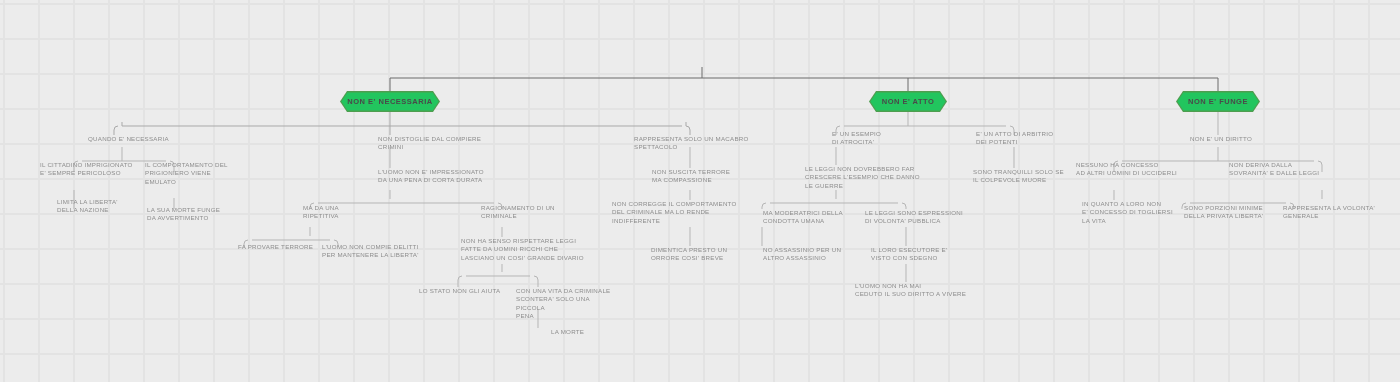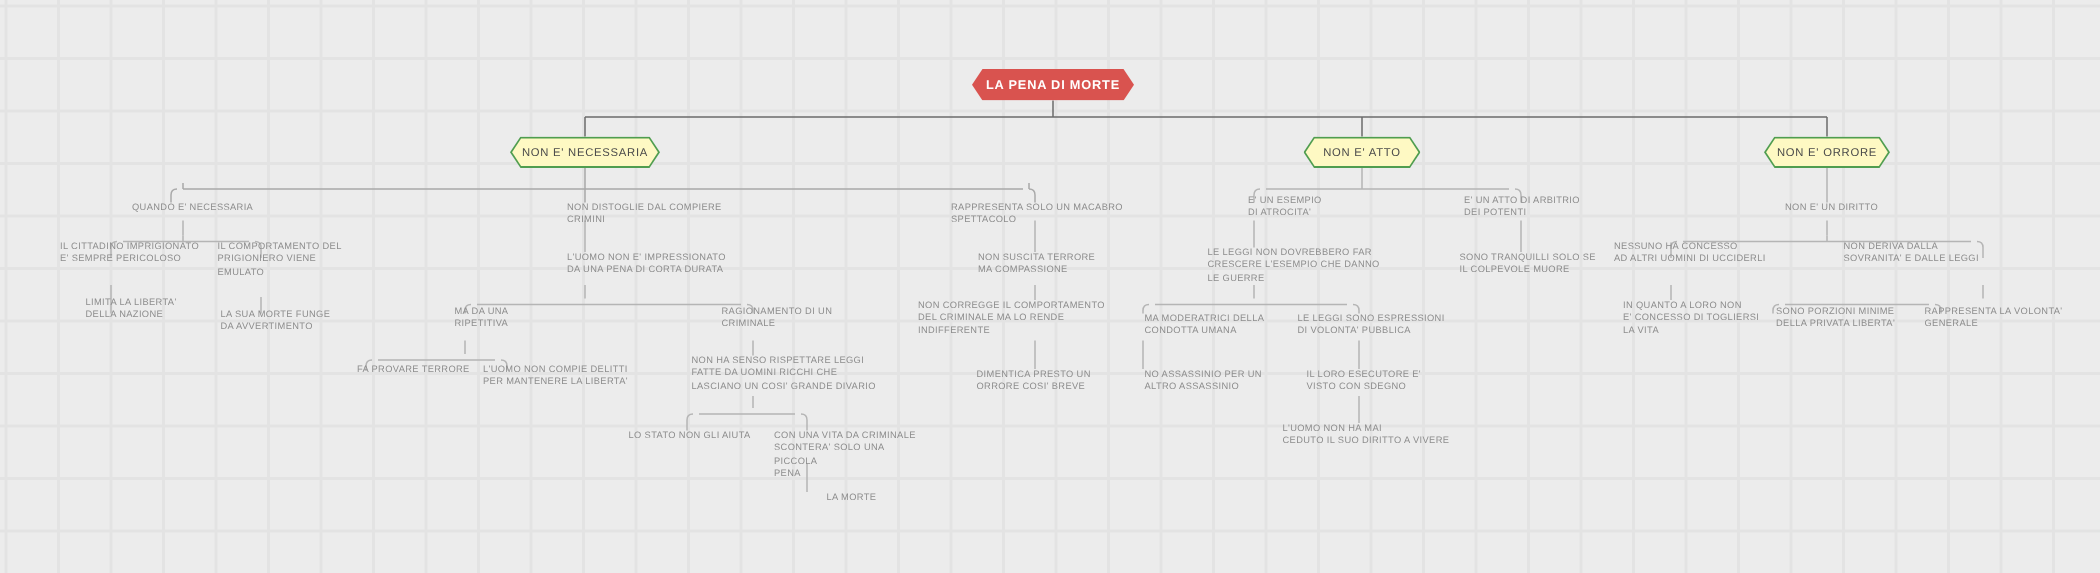--- a/index.html
+++ b/index.html
@@ -60,29 +60,29 @@
     color: #ffffff;
     font-size: 7.5px;
     height: 21px;
   }
   .hex-l2-inner {
     position: absolute;
     left: 1.4px;
     top: 1.4px;
     right: 1.4px;
     bottom: 1.4px;
-    background: #fef9c3;
+    background: #22c55e;
     color: #4a4a4a;
     display: flex;
     align-items: center;
     justify-content: center;
     -webkit-clip-path: polygon(6px 0, calc(100% - 6px) 0, 100% 50%, calc(100% - 6px) 100%, 6px 100%, 0 50%);
     clip-path: polygon(6px 0, calc(100% - 6px) 0, 100% 50%, calc(100% - 6px) 100%, 6px 100%, 0 50%);
     font-size: 7.5px;
-    font-weight: normal;
+    font-weight: bold;
     letter-spacing: 0.5px;
     white-space: nowrap;
   }
   
   .txt {
     color: #8d8d8d;
     font-size: 6.2px;
     line-height: 8.4px;
     letter-spacing: 0.25px;
     text-align: left;
@@ -185,32 +185,31 @@
 
       <path d="M1114,190 L1114,200"></path>
 
       <path d="M1322,190 L1322,199"></path>
       <path d="M1190,203 L1286,203"></path>
       <path d="M1186,203 q-4,0 -4,4 L1182,209"></path>
       <path d="M1290,203 q4,0 4,4 L1294,209"></path>
     </g>
   </svg>
 
-  <div class="node hex hex-root" style="left:648px; top:46px; width:108px;">LA PENA DI MORTE</div>
 
   <div class="node hex hex-l2" style="left:340px; top:91px; width:100px;">
     <span class="hex-l2-inner">NON E' NECESSARIA</span>
   </div>
 
   <div class="node hex hex-l2" style="left:869px; top:91px; width:78px;">
     <span class="hex-l2-inner">NON E' ATTO</span>
   </div>
 
   <div class="node hex hex-l2" style="left:1176px; top:91px; width:84px;">
-    <span class="hex-l2-inner">NON E' ORRORE</span>
+    <span class="hex-l2-inner">NON E' FUNGE</span>
   </div>
 
   <div class="node txt" style="left:88px; top:135px; width:130px;">QUANDO E' NECESSARIA</div>
 
   <div class="node txt" style="left:40px; top:161px; width:100px;">IL CITTADINO IMPRIGIONATO
 E' SEMPRE PERICOLOSO</div>
 
   <div class="node txt" style="left:145px; top:161px; width:96px;">IL COMPORTAMENTO DEL
 PRIGIONIERO VIENE
 EMULATO</div>

